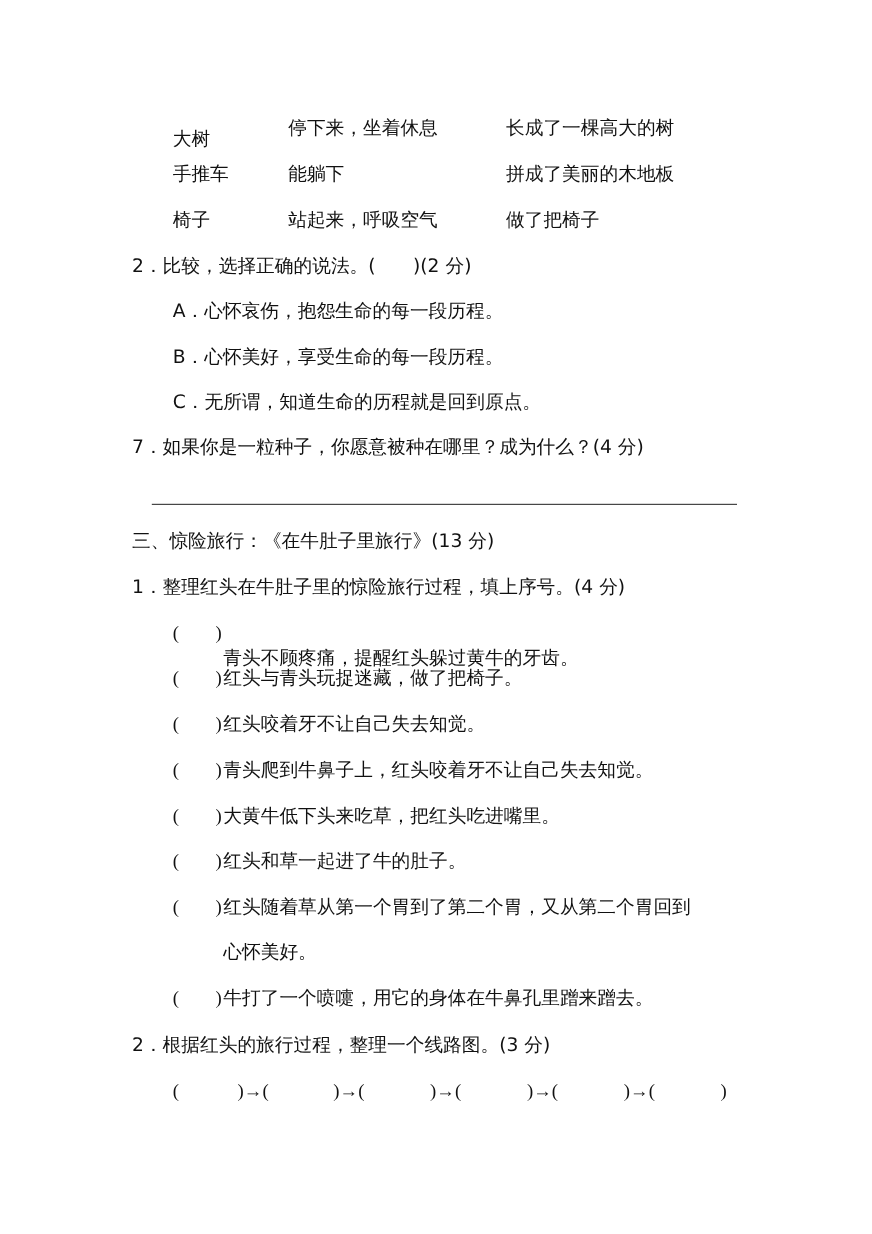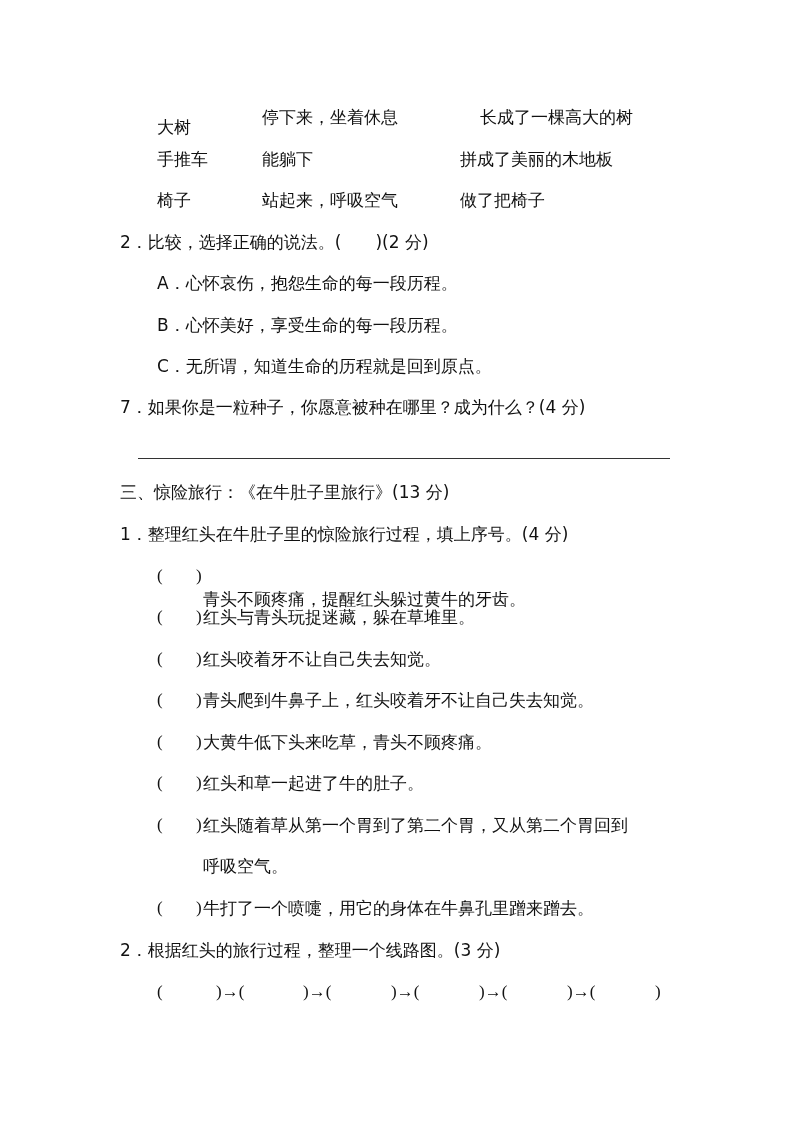--- a/index.html
+++ b/index.html
@@ -8,21 +8,21 @@
   .abs { position:absolute; white-space:nowrap; line-height:22px; }
   .hr { position:absolute; left:138px; top:458px; width:532px; height:1px; background:#333; }
   .paren { position:absolute; white-space:nowrap; line-height:22px; font-family:"Liberation Serif", serif; }
 </style>
 </head>
 <body>
 
 <div>
   <span class="abs" style="left:157px;top:116px">大树</span>
   <span class="abs" style="left:262px;top:106px">停下来，坐着休息</span>
-  <span class="abs" style="left:480px;top:106px">长成了一棵高大的树</span>
+  <span class="abs" style="left:460px;top:106px">长成了一棵高大的树</span>
 
   <span class="abs" style="left:157px;top:148px">手推车</span>
   <span class="abs" style="left:262px;top:148px">能躺下</span>
   <span class="abs" style="left:460px;top:148px">拼成了美丽的木地板</span>
 
   <span class="abs" style="left:157px;top:189px">椅子</span>
   <span class="abs" style="left:262px;top:189px">站起来，呼吸空气</span>
   <span class="abs" style="left:460px;top:189px">做了把椅子</span>
 </div>
 
@@ -39,47 +39,47 @@
 
 <div>
   <div>
     <span class="paren" style="left:157px;top:565px">(</span>
     <span class="paren" style="left:196px;top:565px">)</span>
     <span class="abs" style="left:203px;top:588px">青头不顾疼痛，提醒红头躲过黄牛的牙齿。</span>
   </div>
   <div>
     <span class="paren" style="left:157px;top:606px">(</span>
     <span class="paren" style="left:196px;top:606px">)</span>
-    <span class="abs" style="left:203px;top:606px">红头与青头玩捉迷藏，躲在草堆里。</span>
+    <span class="abs" style="left:203px;top:606px">红头与青头玩捉迷藏，做了把椅子。</span>
   </div>
   <div>
     <span class="paren" style="left:157px;top:648px">(</span>
     <span class="paren" style="left:196px;top:648px">)</span>
     <span class="abs" style="left:203px;top:648px">红头咬着牙不让自己失去知觉。</span>
   </div>
   <div>
     <span class="paren" style="left:157px;top:689px">(</span>
     <span class="paren" style="left:196px;top:689px">)</span>
     <span class="abs" style="left:203px;top:689px">青头爬到牛鼻子上，红头咬着牙不让自己失去知觉。</span>
   </div>
   <div>
     <span class="paren" style="left:157px;top:731px">(</span>
     <span class="paren" style="left:196px;top:731px">)</span>
-    <span class="abs" style="left:203px;top:731px">大黄牛低下头来吃草，青头不顾疼痛。</span>
+    <span class="abs" style="left:203px;top:731px">大黄牛低下头来吃草，把红头吃进嘴里。</span>
   </div>
   <div>
     <span class="paren" style="left:157px;top:772px">(</span>
     <span class="paren" style="left:196px;top:772px">)</span>
     <span class="abs" style="left:203px;top:772px">红头和草一起进了牛的肚子。</span>
   </div>
   <div>
     <span class="paren" style="left:157px;top:814px">(</span>
     <span class="paren" style="left:196px;top:814px">)</span>
     <span class="abs" style="left:203px;top:814px">红头随着草从第一个胃到了第二个胃，又从第二个胃回到</span>
-    <span class="abs" style="left:203px;top:855px">呼吸空气。</span>
+    <span class="abs" style="left:203px;top:855px">心怀美好。</span>
   </div>
   <div>
     <span class="paren" style="left:157px;top:897px">(</span>
     <span class="paren" style="left:196px;top:897px">)</span>
     <span class="abs" style="left:203px;top:897px">牛打了一个喷嚏，用它的身体在牛鼻孔里蹭来蹭去。</span>
   </div>
 </div>
 
 <span class="abs" style="left:120px;top:939px">2．根据红头的旅行过程，整理一个线路图。(3 分)</span>
 

